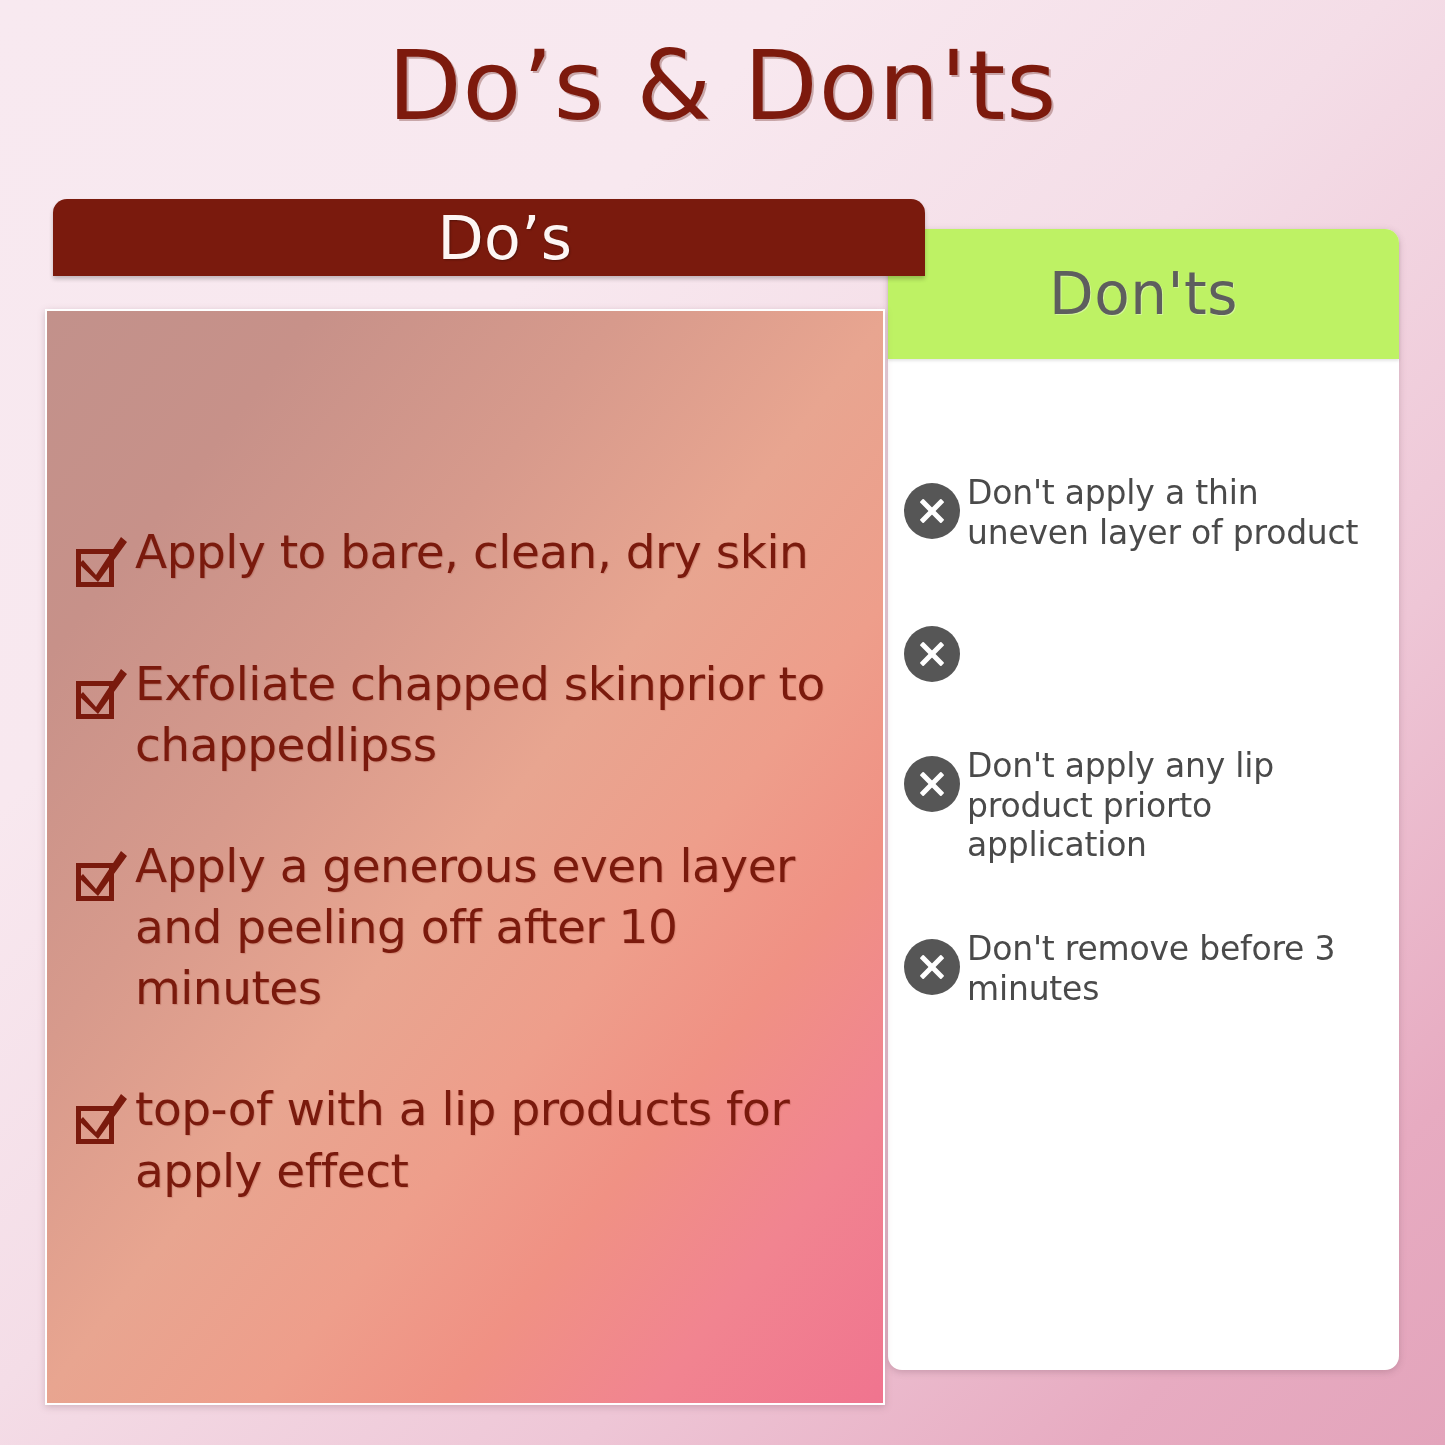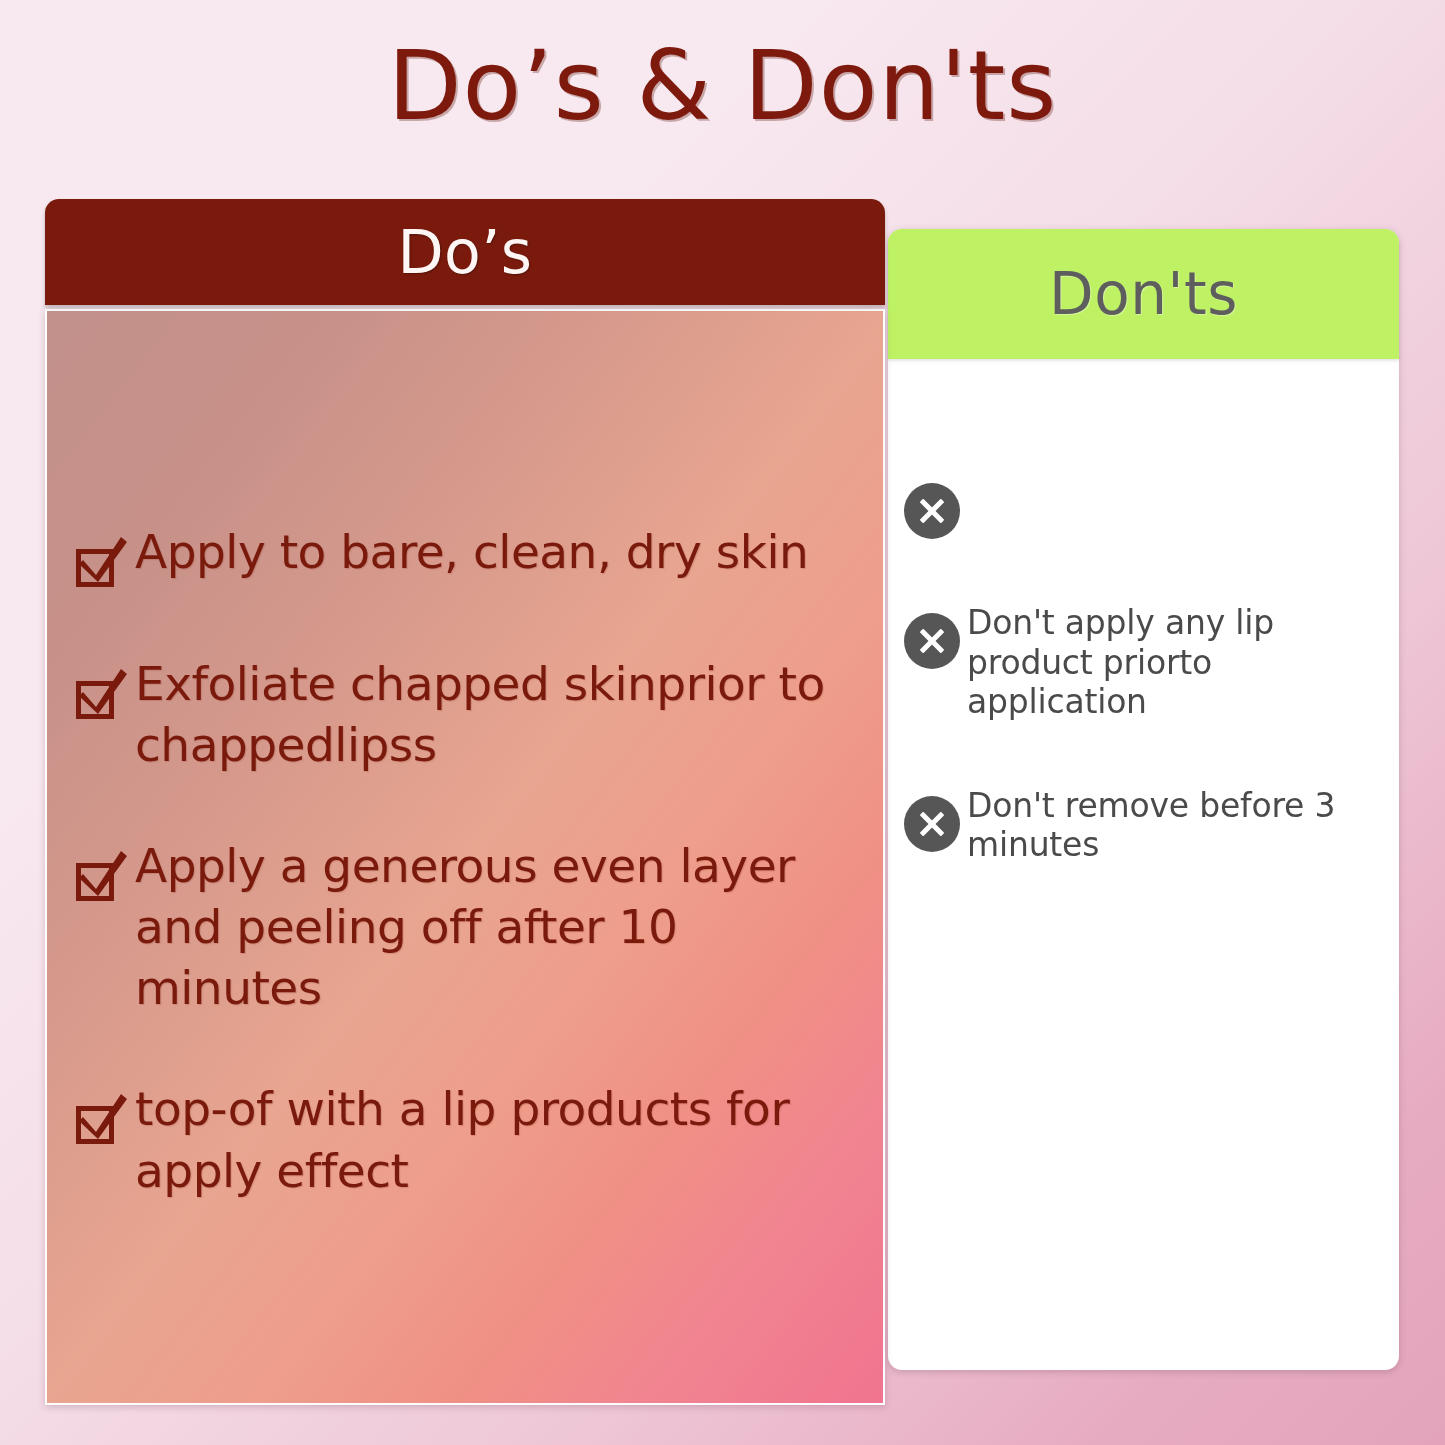--- a/index.html
+++ b/index.html
@@ -123,30 +123,31 @@
   
   #dos-card {
     position: absolute;
     left: 45px;
     top: 199px;
     width: 840px;
     height: 1206px;
   }
   #dos-header {
     position: absolute;
-    left: 0;
+    left: 8px;
     top: 0;
     width: 840px;
-    height: 106px;
+    height: 77px;
     background: #7a1a0d;
     border-radius: 14px 14px 0 0;
     display: flex;
     align-items: center;
     justify-content: center;
     box-shadow: 0 3px 4px rgba(0,0,0,0.22);
+    padding-left: 32px;
   }
   #dos-header-title {
     font-family: "DejaVu Sans", sans-serif;
     font-weight: 400;
     font-size: 60px;
     color: #fdf6f4;
     letter-spacing: 0.5px;
     text-shadow: 1px 1px 2px rgba(0,0,0,0.30);
   }
   #dos-body {
@@ -219,20 +220,24 @@
   <div id="title">Do’s &amp; Don'ts</div>
 
   <div id="donts-card">
 
     <div id="donts-header">
       <span id="donts-header-title">Don'ts</span>
     </div>
 
     <div id="donts-list">
 
+      <div class="dont-item">
+        <span class="x-icon"></span>
+        <span class="dont-text">Don't apply a thin uneven layer of product</span>
+      </div>
 
       <div class="dont-item">
         <span class="x-icon"></span>
       </div>
 
       <div class="dont-item">
         <span class="x-icon"></span>
         <span class="dont-text">Don't apply any lip product priorto application</span>
       </div>
 

